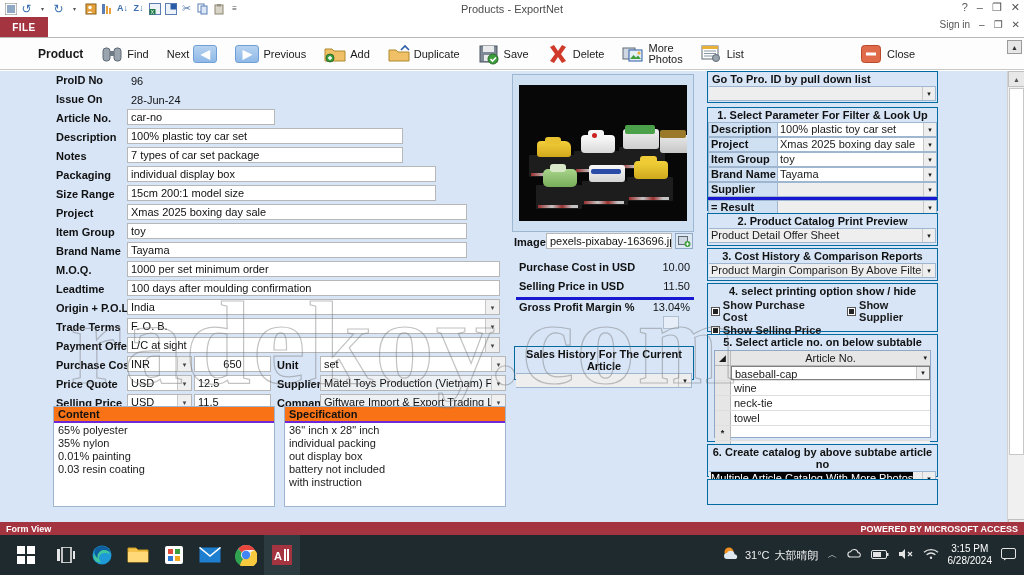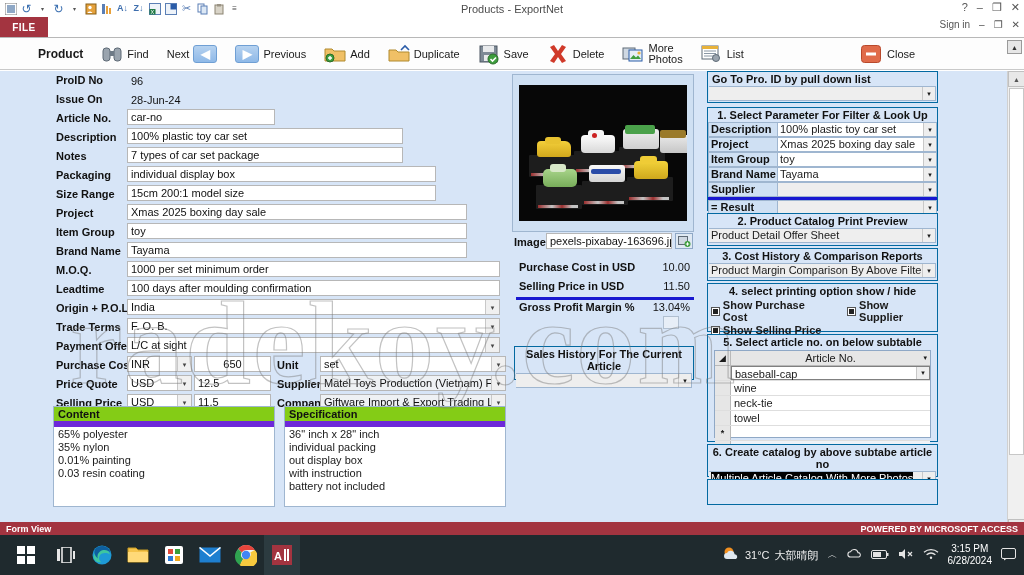--- a/index.html
+++ b/index.html
@@ -101,21 +101,21 @@
     background:#f0f0f0; border-left:1px solid #c8c8c8;
     display:flex; align-items:center; justify-content:center;
     font-size:7px; color:#444;
   }
 
   
   .memo {
     position:absolute; background:#fff; border:1px solid #9fb6d0;
   }
   .memo-hdr {
-    background:#84cc16; border-bottom:6px solid #6d28d9;
+    background:#f97316; border-bottom:2px solid #6d28d9;
     font-weight:bold; font-size:11px; padding:1px 4px; color:#111;
   }
   .memo-body { padding:1px 4px; font-size:11px; line-height:13px; }
 
   
   .pic-frame {
     position:absolute; background:#cfe0f3; border:1px solid #9fb6d0;
   }
   .pic-inner { position:absolute; background:#070707; overflow:hidden; }
   .car { position:absolute; border-radius:2px; }
@@ -519,22 +519,22 @@
       <div>0.03 resin coating</div>
     </div>
   </div>
 
   <div class="memo" style="left:284px; top:335px; width:222px; height:101px;">
     <div class="memo-hdr">Specification</div>
     <div class="memo-body">
       <div>36" inch x 28" inch</div>
       <div>individual packing</div>
       <div>out display box</div>
+      <div>battery not included</div>
       <div>with instruction</div>
-      <div>battery not included</div>
     </div>
   </div>
 
   <div class="pic-frame" style="left:512px; top:3px; width:182px; height:158px;">
     <div class="pic-inner" style="left:6px; top:10px; right:6px; bottom:10px;">
 
       <div class="base" style="left:10px; top:70px; width:46px; height:22px;">
           <span class="stripe"></span>
         </div>
       <div class="base" style="left:55px; top:66px; width:46px; height:22px;">

